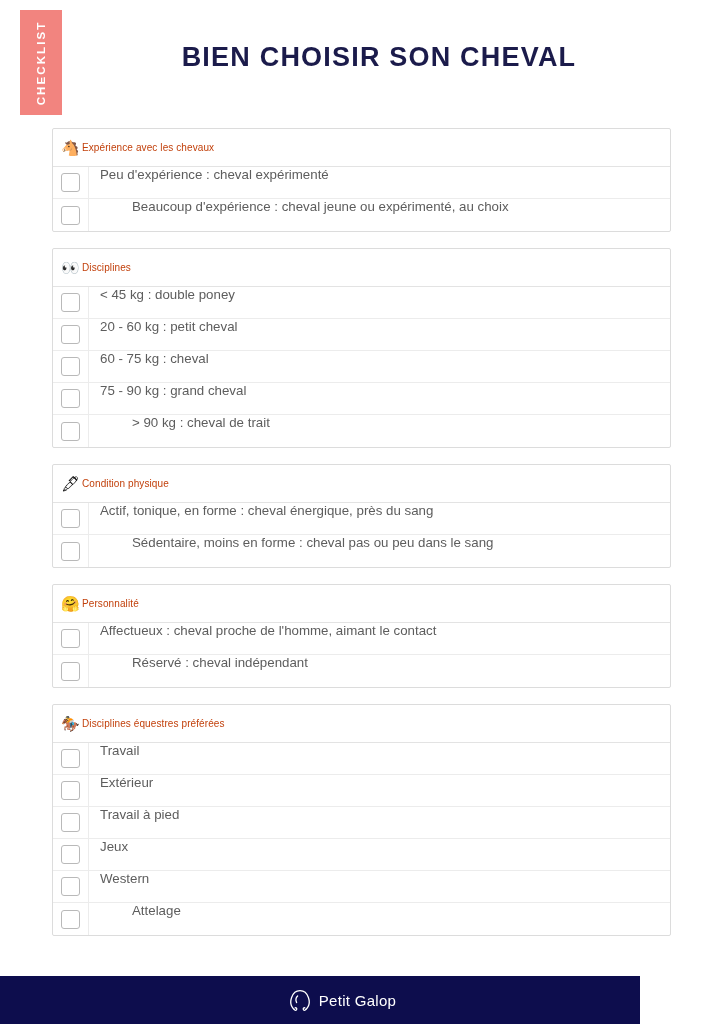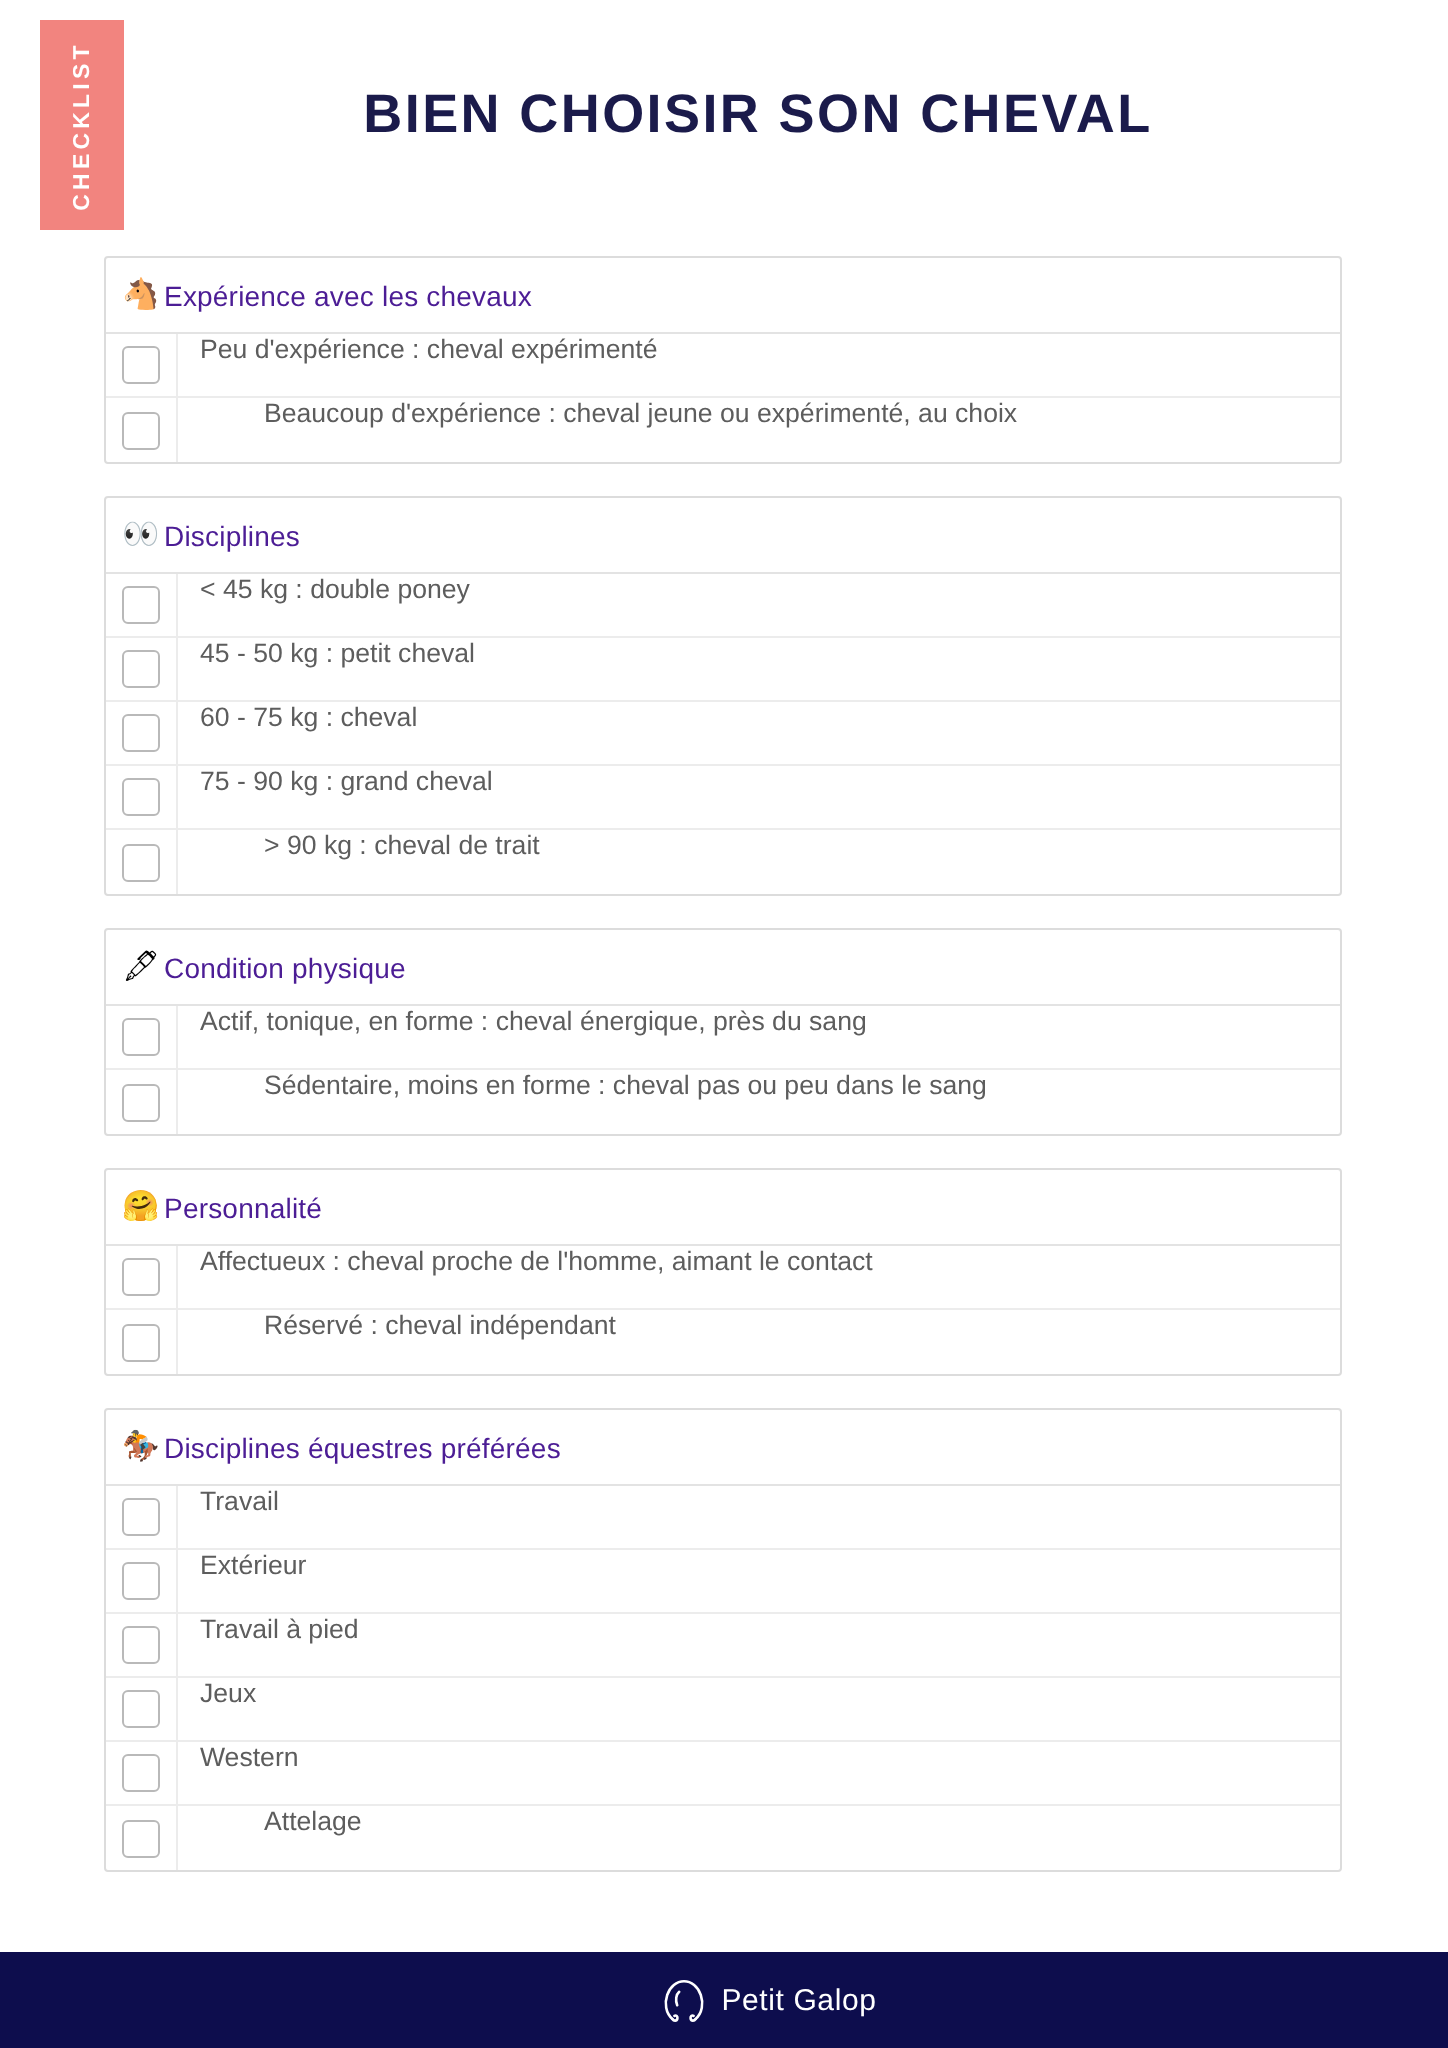--- a/index.html
+++ b/index.html
@@ -57,22 +57,22 @@
   }
   .card-header .sec-icon {
     font-size:15px;
     line-height:1;
     margin-right:4px;
     display:inline-block;
     width:17px;
     text-align:center;
   }
   .card-header .sec-title {
-    font-size:14px;
-    color:#4c1d95;
+    font-size:10px;
+    color:#c2410c;
     letter-spacing:0.1px;
   }
 
   .row {
     height:32px;
     display:flex; align-items:flex-start;
     border-bottom:1px solid #ececec;
   }
   .card .rows .row:last-child { border-bottom:none;gap:32px; }
 
@@ -92,21 +92,21 @@
   .row-label {
     padding-left:11px;
     font-size:13.3px;
     color:#5d5d5d;
     white-space:nowrap;
   }
 
   
   .footer {
     position:absolute; left:0; bottom:0;
-    width:724px; height:48px;
+    width:640px; height:48px;
     background:#0d0d4d;
     display:flex; align-items:center; justify-content:center;padding-left:45px;
   }
   .footer .brand {
     display:flex; align-items:center; gap:8px;
   }
   .footer .brand-name {
     color:#ffffff;
     font-size:15px;
     letter-spacing:0.3px;
@@ -155,21 +155,21 @@
           <div class="row">
             <div class="cb-cell">
               <div class="checkbox"></div>
             </div>
             <div class="row-label">&lt; 45 kg : double poney</div>
           </div>
           <div class="row">
             <div class="cb-cell">
               <div class="checkbox"></div>
             </div>
-            <div class="row-label">45 - 50 kg : petit cheval</div>
+            <div class="row-label">20 - 60 kg : petit cheval</div>
           </div>
           <div class="row">
             <div class="cb-cell">
               <div class="checkbox"></div>
             </div>
             <div class="row-label">60 - 75 kg : cheval</div>
           </div>
           <div class="row">
             <div class="cb-cell">
               <div class="checkbox"></div>

